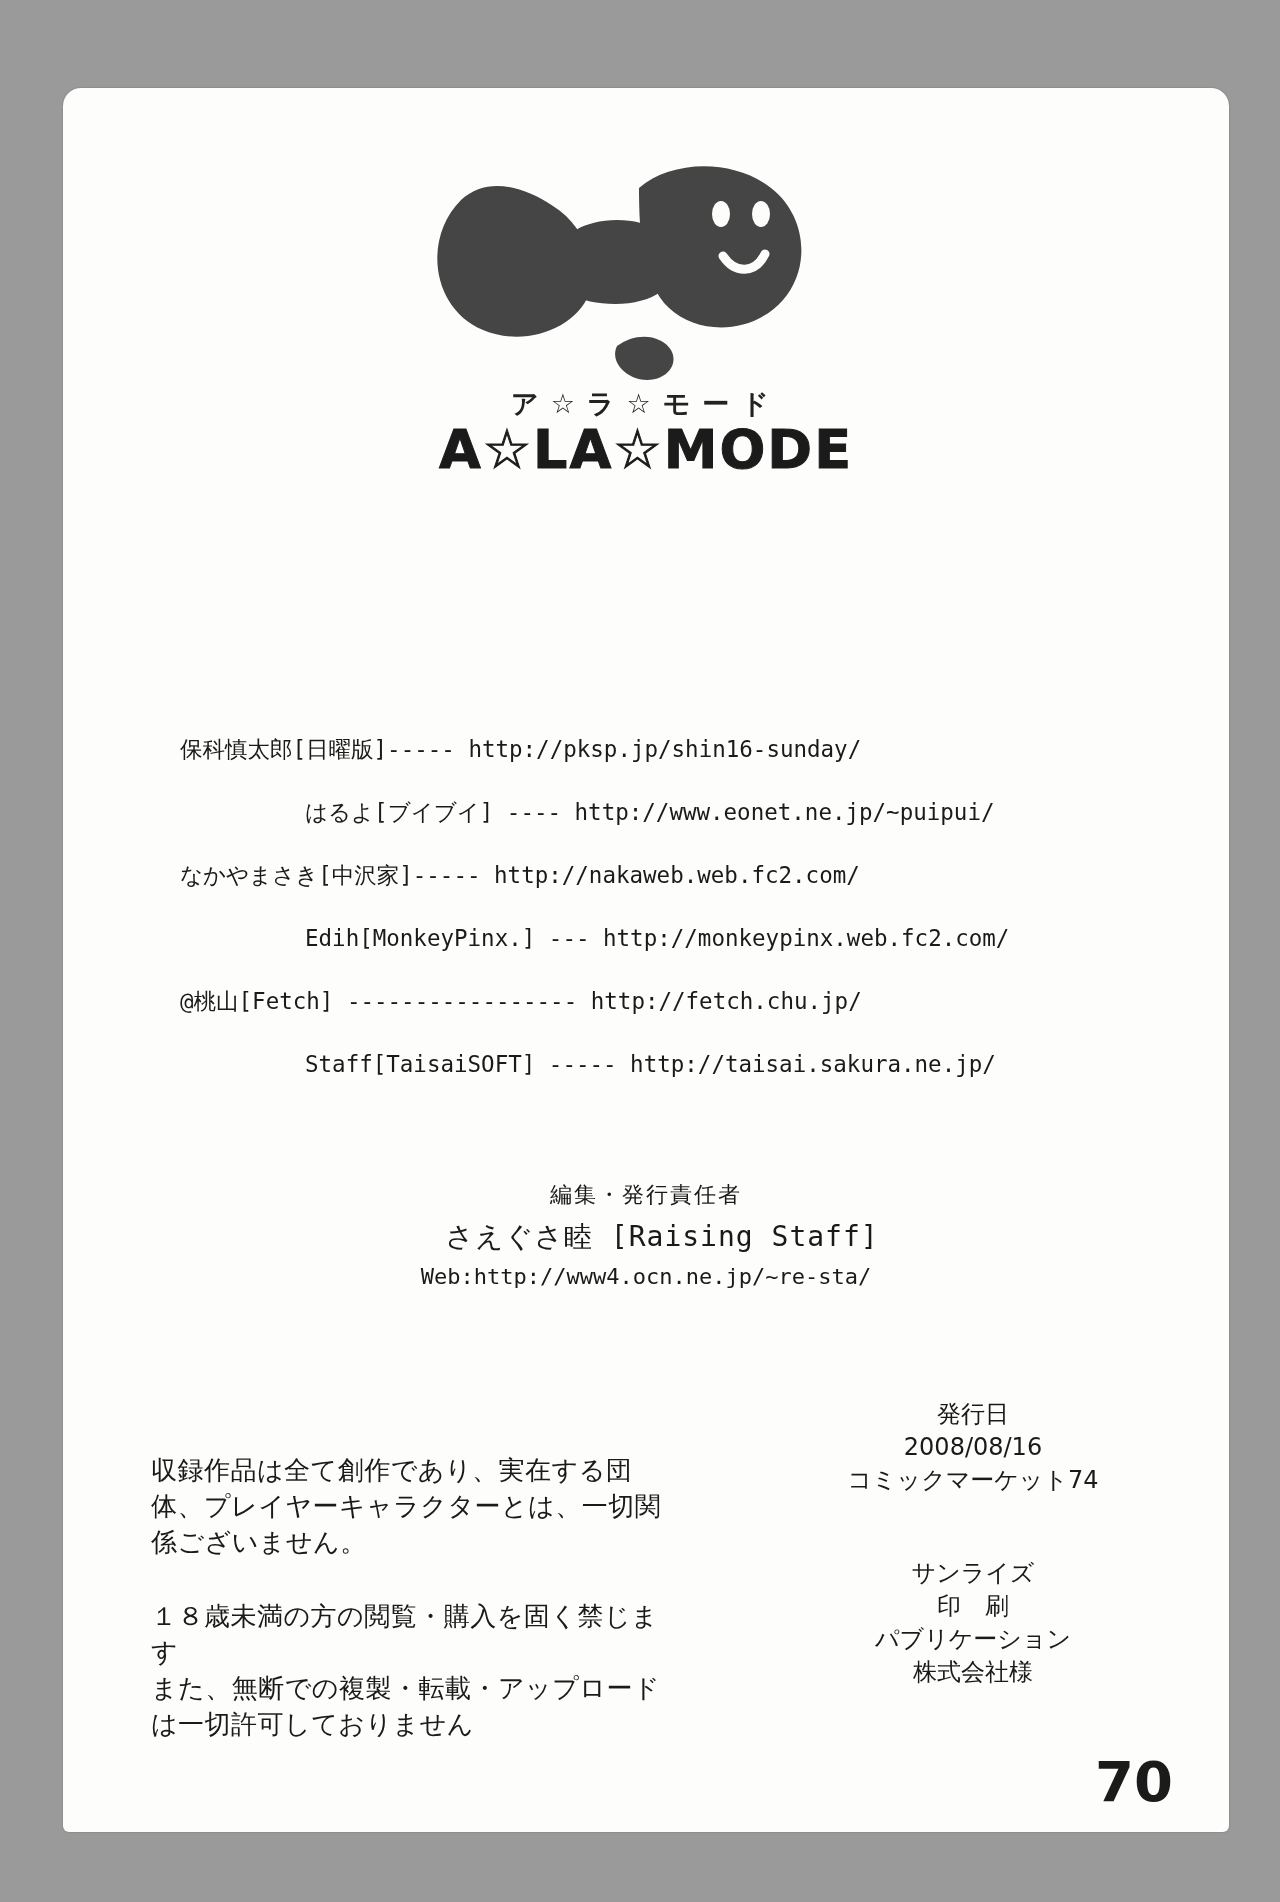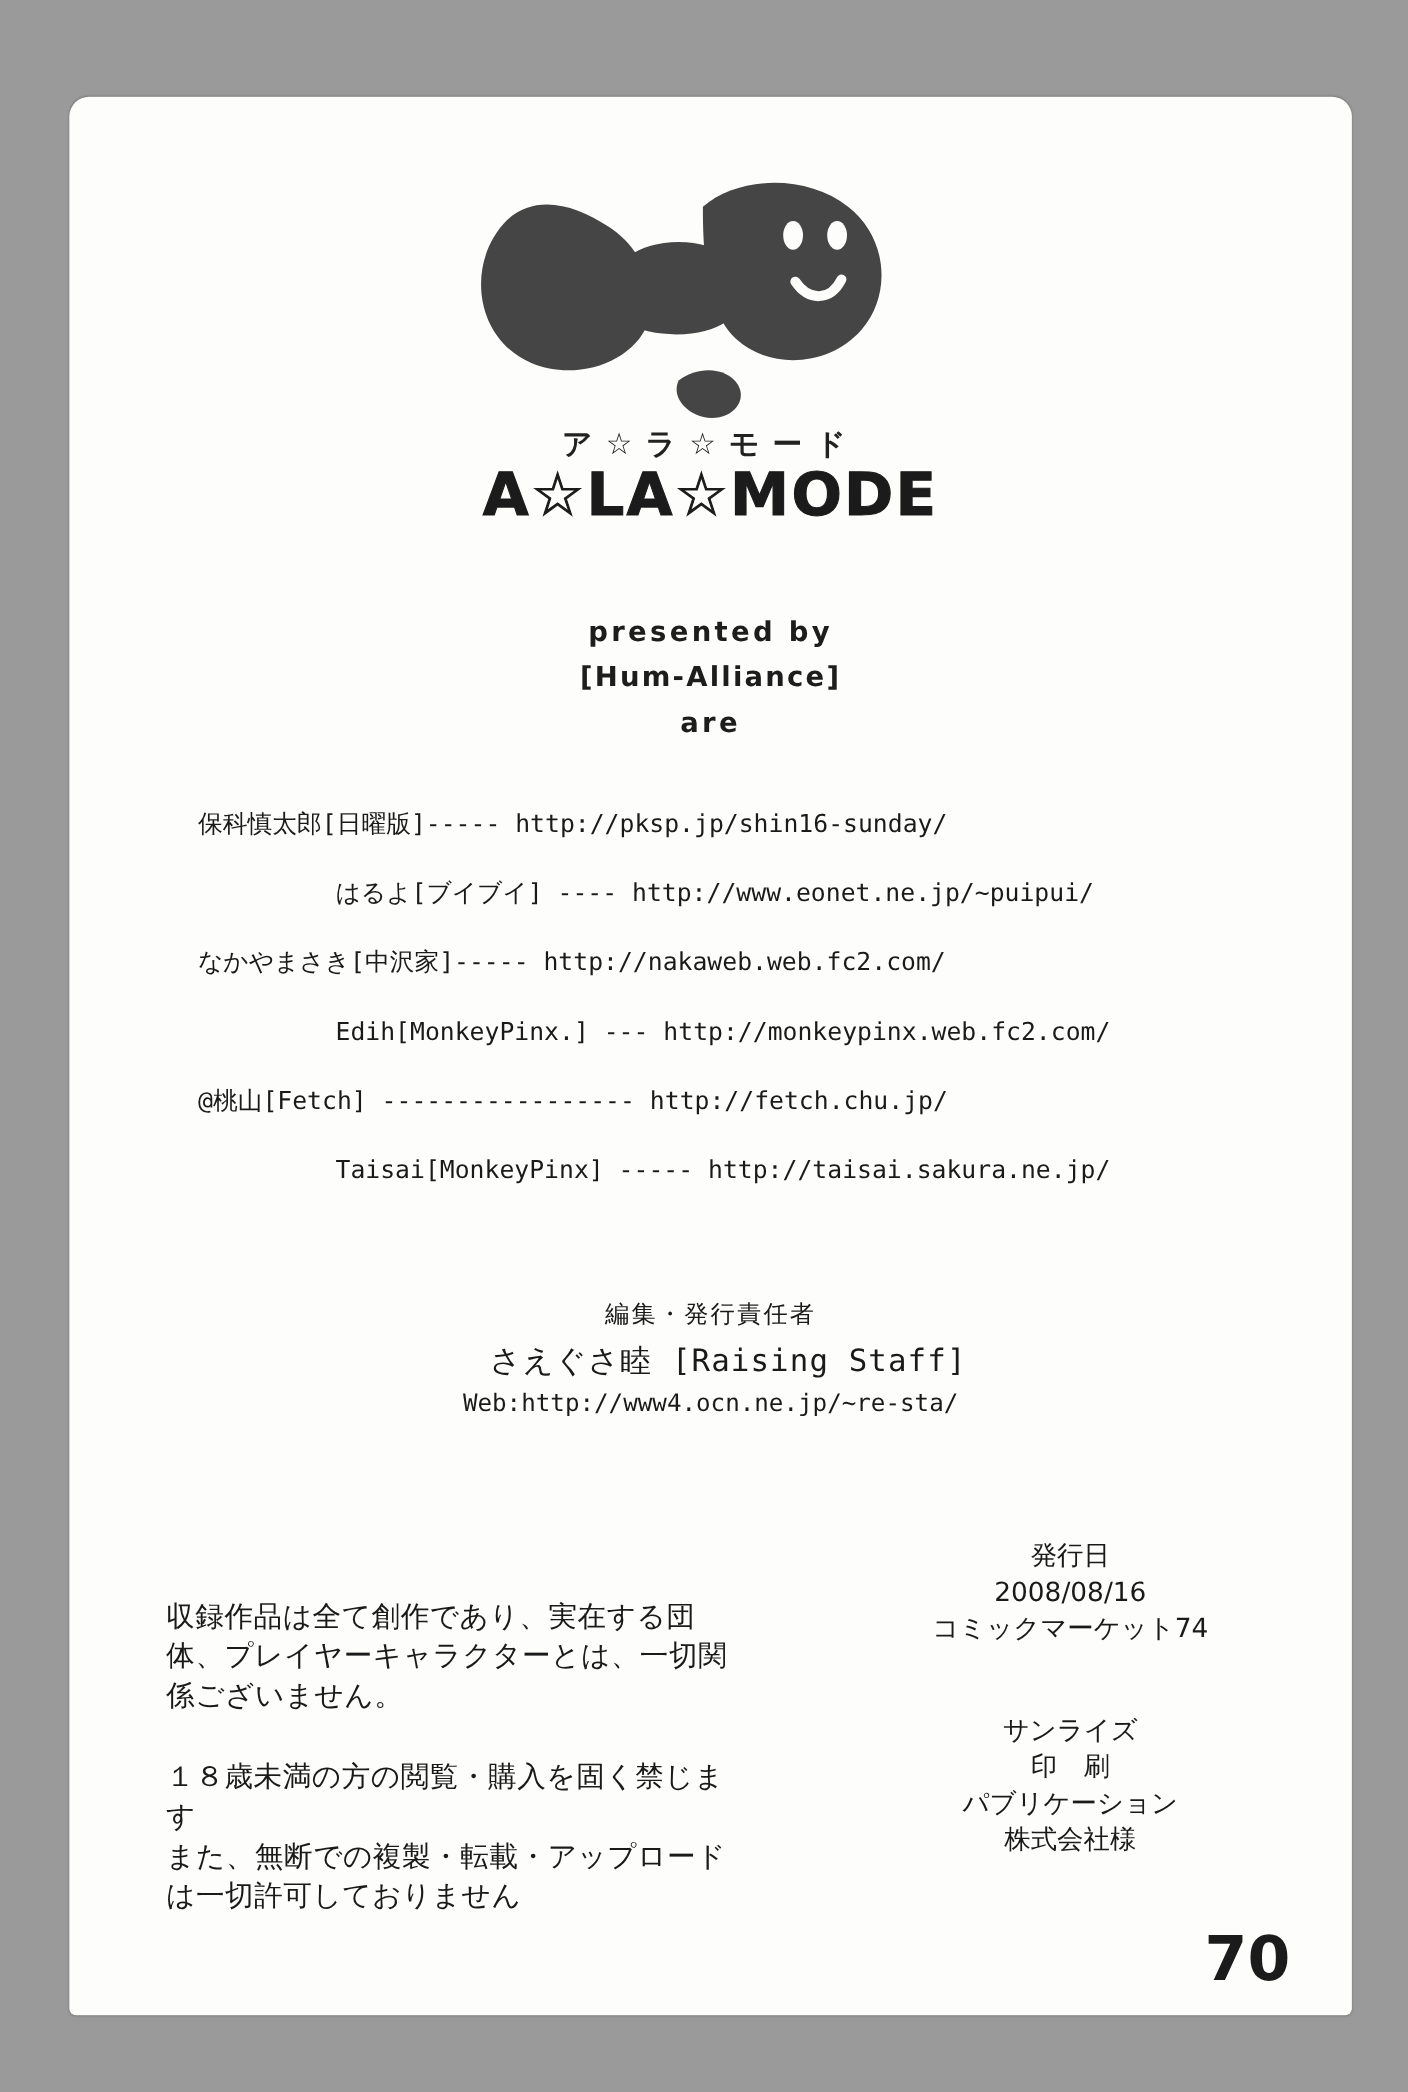--- a/index.html
+++ b/index.html
@@ -159,33 +159,28 @@
       <path d="M236 40 C268 12 330 10 368 40 C404 68 408 120 380 152 C350 186 296 188 266 160 C238 134 236 78 236 40 Z" fill="#454545"></path>
       <ellipse cx="318" cy="66" rx="9" ry="13" fill="#fdfdfb"></ellipse>
       <ellipse cx="358" cy="66" rx="9" ry="13" fill="#fdfdfb"></ellipse>
       <path d="M320 108 C332 126 352 126 362 106" stroke="#fdfdfb" stroke-width="9" fill="none" stroke-linecap="round"></path>
       <path d="M214 198 C232 184 258 186 268 202 C276 216 264 232 244 232 C224 232 206 214 214 198 Z" fill="#454545"></path>
     </svg>
     <div class="logo-kana">ア☆ラ☆モード</div>
     <div class="logo-wordmark">A☆LA☆MODE</div>
   </div>
 
-  <div class="presented">
-    <div class="l1">presented by</div>
-    <div class="l2">[Hum-Alliance]</div>
-    <div class="l3">are</div>
-  </div>
 
   <div class="credits">
     <div class="credit-row indent-a"><span>保科慎太郎[日曜版]-----</span> <span>http://pksp.jp/shin16-sunday/</span></div>
     <div class="credit-row indent-b"><span>はるよ[ブイブイ] ----</span> <span>http://www.eonet.ne.jp/~puipui/</span></div>
     <div class="credit-row indent-a"><span>なかやまさき[中沢家]-----</span> <span>http://nakaweb.web.fc2.com/</span></div>
     <div class="credit-row indent-b"><span>Edih[MonkeyPinx.] ---</span> <span>http://monkeypinx.web.fc2.com/</span></div>
     <div class="credit-row indent-a"><span>@桃山[Fetch] -----------------</span> <span>http://fetch.chu.jp/</span></div>
-    <div class="credit-row indent-b"><span>Taisai[MonkeyPinx] -----</span> <span>http://taisai.sakura.ne.jp/</span></div>
+    <div class="credit-row indent-b"><span>Staff[TaisaiSOFT] -----</span> <span>http://taisai.sakura.ne.jp/</span></div>
   </div>
 
   <div class="editor">
     <div class="e1">編集・発行責任者</div>
     <div class="e2">さえぐさ睦 [Raising Staff]</div>
     <div class="e3">Web:http://www4.ocn.ne.jp/~re-sta/</div>
   </div>
 
   <div class="notice-left">
     <div class="blk1">収録作品は全て創作であり、実在する団体、プレイヤーキャラクターとは、一切関係ございません。</div>

